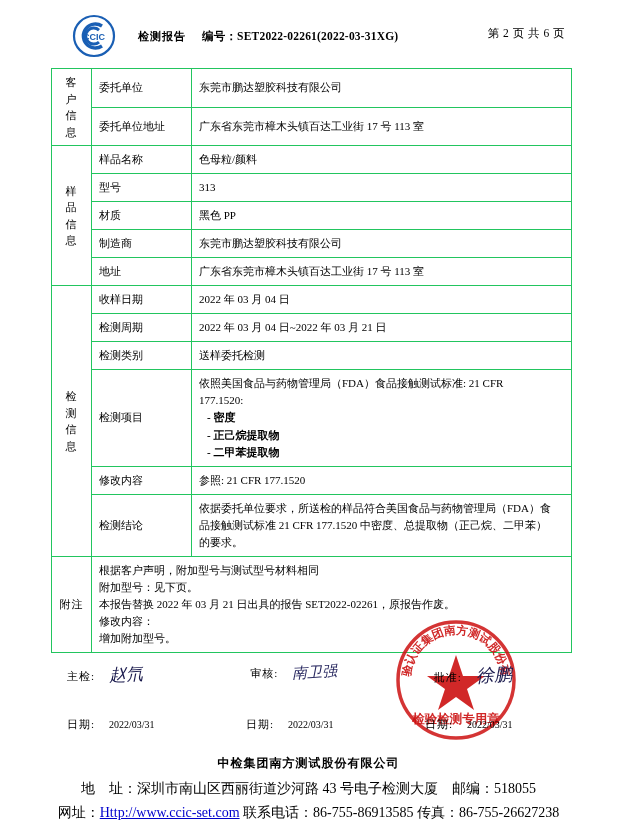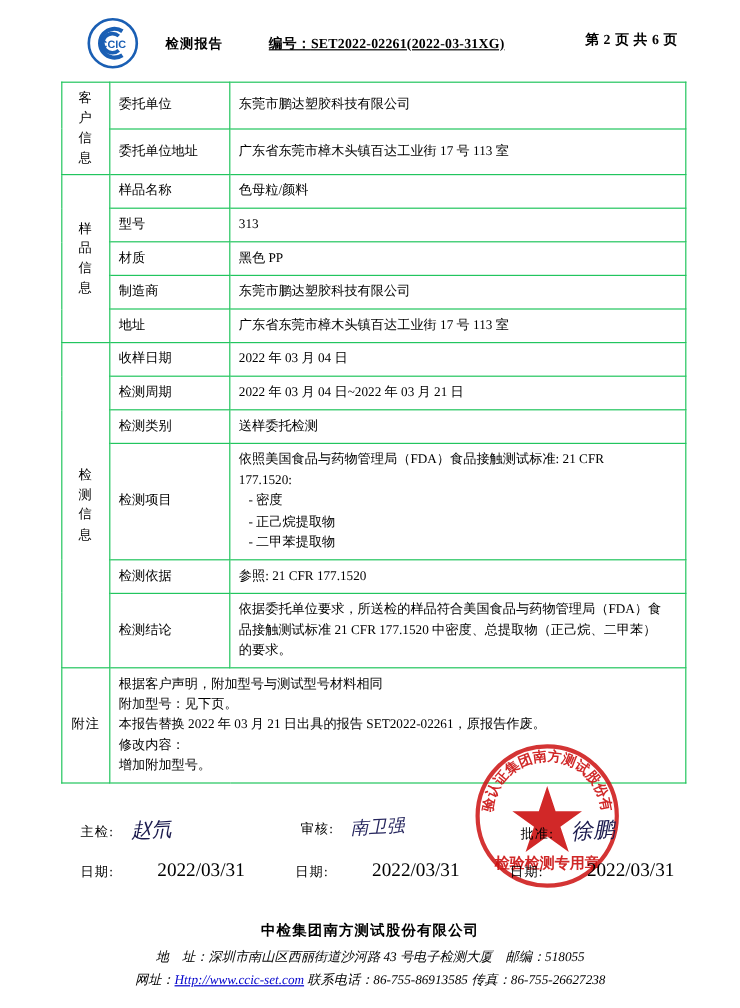--- a/index.html
+++ b/index.html
@@ -39,32 +39,31 @@
   }
   .logo svg { display: block; }
   .report-title {
     font-size: 11px;
     font-weight: bold;
     margin-left: 18px;
     letter-spacing: 1px;
     font-family: "Liberation Sans", sans-serif;
   }
   .report-no {
-    margin-left: 38px;
+    margin-left: 16px;
     font-size: 11.5px;
     font-weight: bold;
     letter-spacing: 0.2px;
-    text-decoration: underline;
   }
   .page-no {
     position: absolute;
     right: 52px;
     top: 26px;
     font-size: 11.5px;
-    font-weight: bold;
+    font-weight: normal;
     letter-spacing: 0.5px;
   }
 
   
   table.main {
     border-collapse: collapse;
     width: 521px;
     margin-left: 51px;
     table-layout: fixed;
   }
@@ -83,34 +82,34 @@
   td.cat .stack { line-height: 1.5; }
   td.key {
     width: 96px;
     padding-left: 10px;
   }
   td.val {
     padding-left: 9px;
     margin-top: 40px;
   }
   .multi { line-height: 1.75; }
-  .indent { padding-left: 8px; }
+  .indent { padding-left: 8px; font-weight: bold; }
 
   
   .sig-area {
     position: relative;
     margin-left: 51px;
     width: 521px;
     height: 96px;
   }
   .sig-row {
     display: flex;
     position: absolute;
     width: 100%;
-    top: 27px;
+    top: 10px;
     gap: 29px;
   }
   .sig-col {
     width: 33.33%;
     display: flex;
     align-items: baseline;
     padding-left: 16px;
     box-sizing: border-box;
   }
   .sig-label {
@@ -142,48 +141,46 @@
     align-items: baseline;
     padding-left: 16px;
     box-sizing: border-box;
   }
   .date-label {
     font-size: 11px;
     letter-spacing: 1px;
     margin-right: 14px;
   }
   .date-val {
-    font-size: 16px;
-    margin-left: 22px;
+    font-size: 10px;
   }
 
   
   .stamp {
     position: absolute;
     left: 330px;
     top: -48px;
     width: 150px;
     height: 150px;
     pointer-events: none;
   }
 
   
   .company {
     text-align: center;
-    margin-top: 18px;
+    margin-top: 6px;
     font-size: 12px;
     font-weight: bold;
     letter-spacing: 1px;
   }
   .addr {
     text-align: center;
-    font-size: 11px;
+    font-size: 14px;
     margin-top: 5px;
     line-height: 1.7;
-    font-style: italic;
   }
   .addr a {
     color: #0000cc;
     text-decoration: underline;
   }
 </style>
 </head>
 <body>
 
 <div class="page">
@@ -276,21 +273,21 @@
         <td class="key">检测项目</td>
         <td class="val multi">
           <div>依照美国食品与药物管理局（FDA）食品接触测试标准: 21 CFR</div>
           <div>177.1520:</div>
           <div class="indent">- 密度</div>
           <div class="indent">- 正己烷提取物</div>
           <div class="indent">- 二甲苯提取物</div>
         </td>
       </tr>
       <tr>
-        <td class="key">检测依据</td>
+        <td class="key">修改内容</td>
         <td class="val">参照: 21 CFR 177.1520</td>
       </tr>
       <tr>
         <td class="key">检测结论</td>
         <td class="val multi">
           <div>依据委托单位要求，所送检的样品符合美国食品与药物管理局（FDA）食</div>
           <div>品接触测试标准 21 CFR 177.1520 中密度、总提取物（正己烷、二甲苯）</div>
           <div>的要求。</div>
         </td>
       </tr>

